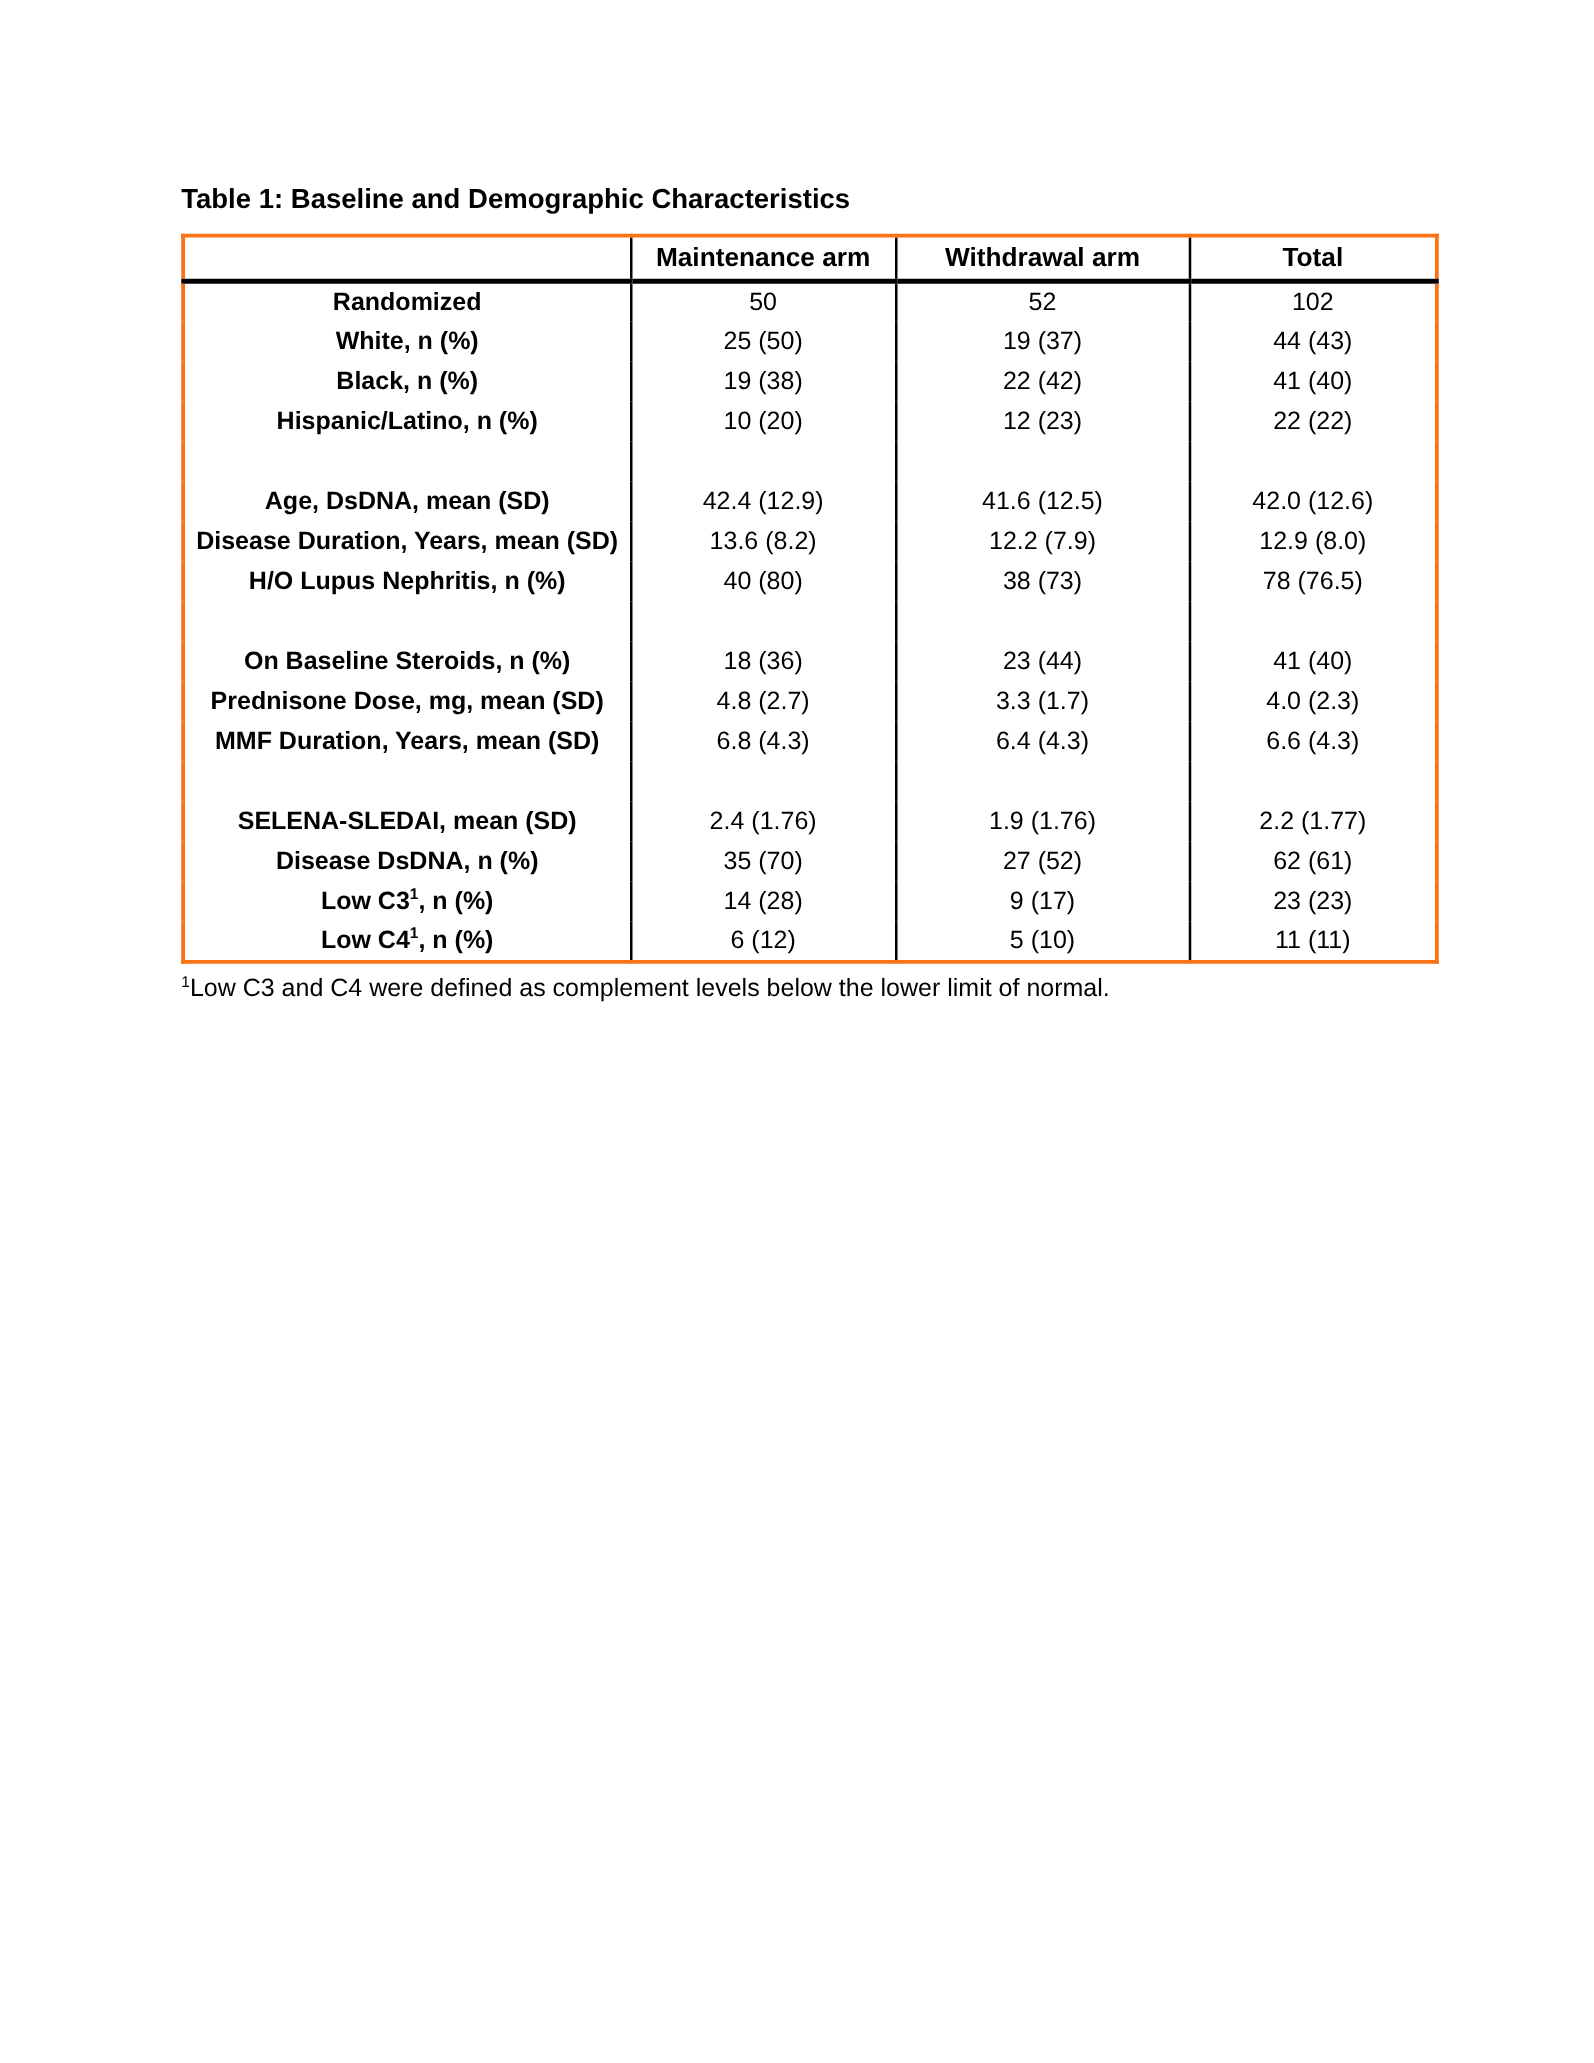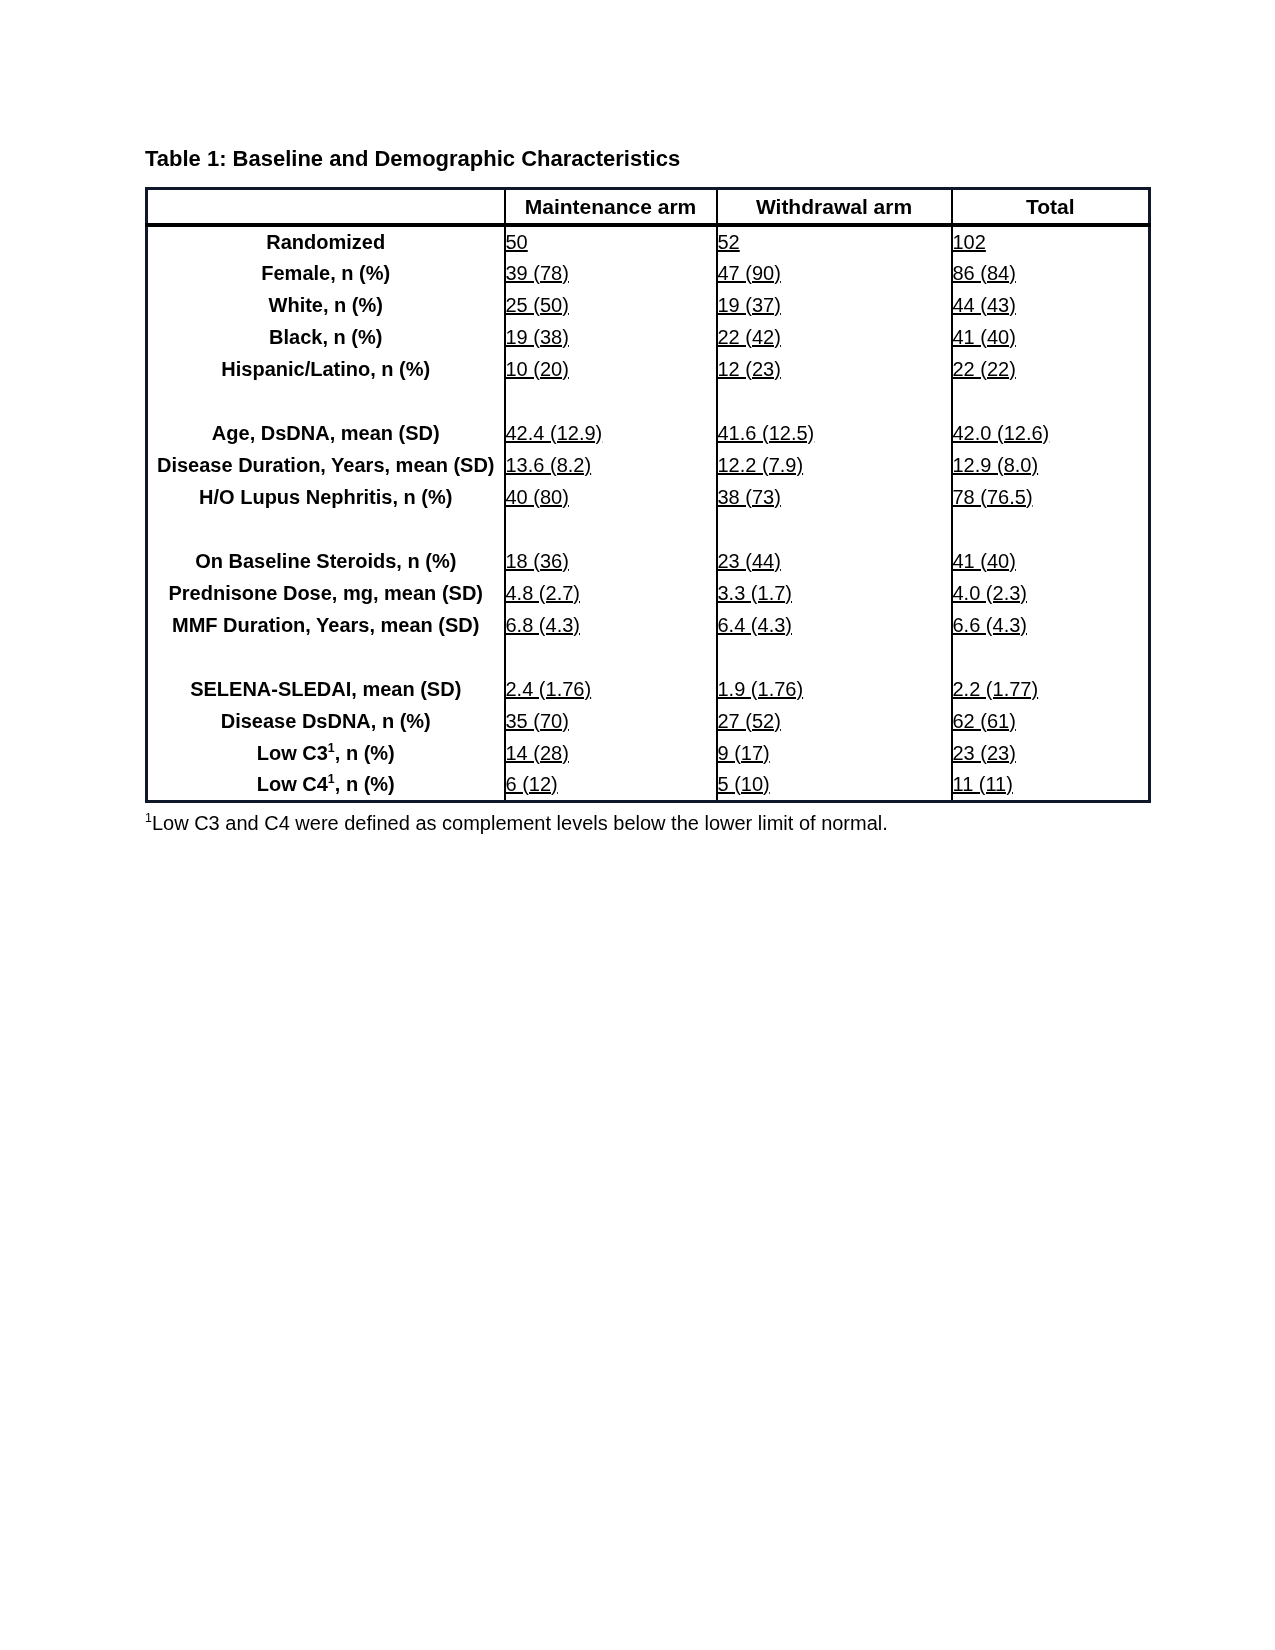--- a/index.html
+++ b/index.html
@@ -21,21 +21,21 @@
   .title {
     font-size: 22px;
     font-weight: bold;
     line-height: 26px;
     margin: 0 0 15px 0;
   }
   table.demo {
     border-collapse: collapse;
     table-layout: fixed;
     width: 1003px;
-    border: 3px solid #0f172a;
+    border: 3px solid #f97316;
   }
   table.demo th, table.demo td {
     padding: 0;
     overflow: hidden;
     white-space: nowrap;
   }
   thead th {
     height: 33px;
     border-bottom: 4px solid #000;
     font-weight: bold;
@@ -50,25 +50,24 @@
   }
   tbody tr { height: 32px; }
   tbody th {
     text-align: center;
     padding-left: 10px;
     font-size: 20px;
     font-weight: bold;
     vertical-align: middle;
   }
   tbody td {
-    text-align: left;
+    text-align: center;
     font-size: 20px;
     font-weight: normal;
     vertical-align: middle;
-    text-decoration: underline;
   }
   sup {
     font-size: 62%;
     line-height: 0;
   }
   .footnote {
     margin: 8px 0 16px 0;
     font-size: 20px;
     line-height: 24px;
   }
@@ -96,26 +95,20 @@
       </tr>
     </thead>
     <tbody>
         <tr>
           <th><span>Randomized</span><sup></sup><span></span></th>
           <td>50</td>
           <td>52</td>
           <td>102</td>
         </tr>
         <tr>
-          <th><span>Female, n (%)</span><sup></sup><span></span></th>
-          <td>39 (78)</td>
-          <td>47 (90)</td>
-          <td>86 (84)</td>
-        </tr>
-        <tr>
           <th><span>White, n (%)</span><sup></sup><span></span></th>
           <td>25 (50)</td>
           <td>19 (37)</td>
           <td>44 (43)</td>
         </tr>
         <tr>
           <th><span>Black, n (%)</span><sup></sup><span></span></th>
           <td>19 (38)</td>
           <td>22 (42)</td>
           <td>41 (40)</td>

